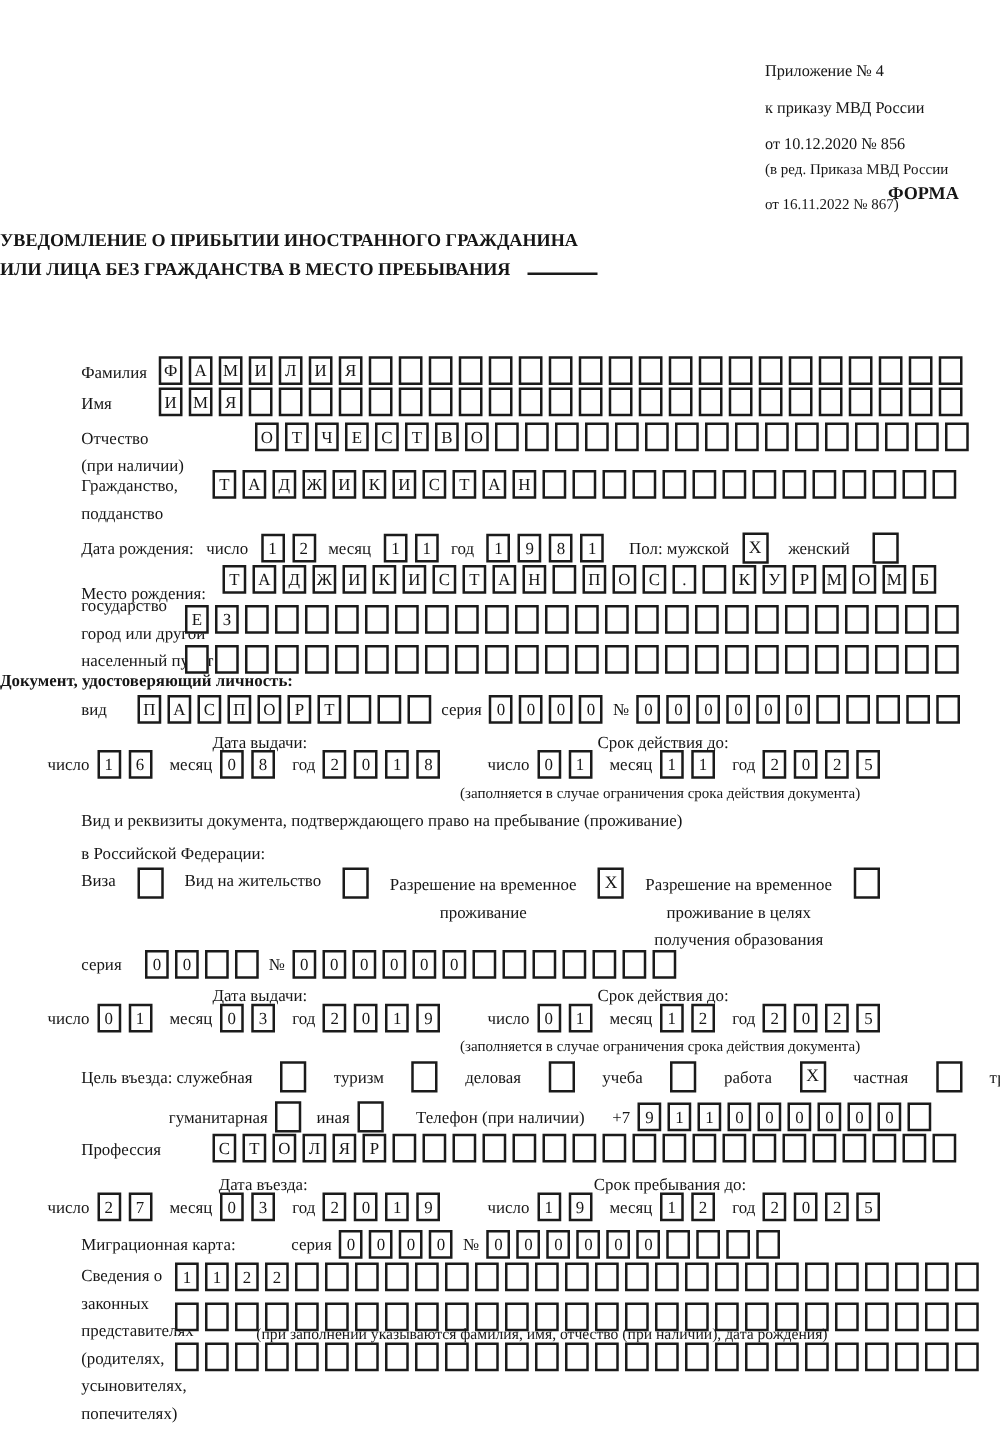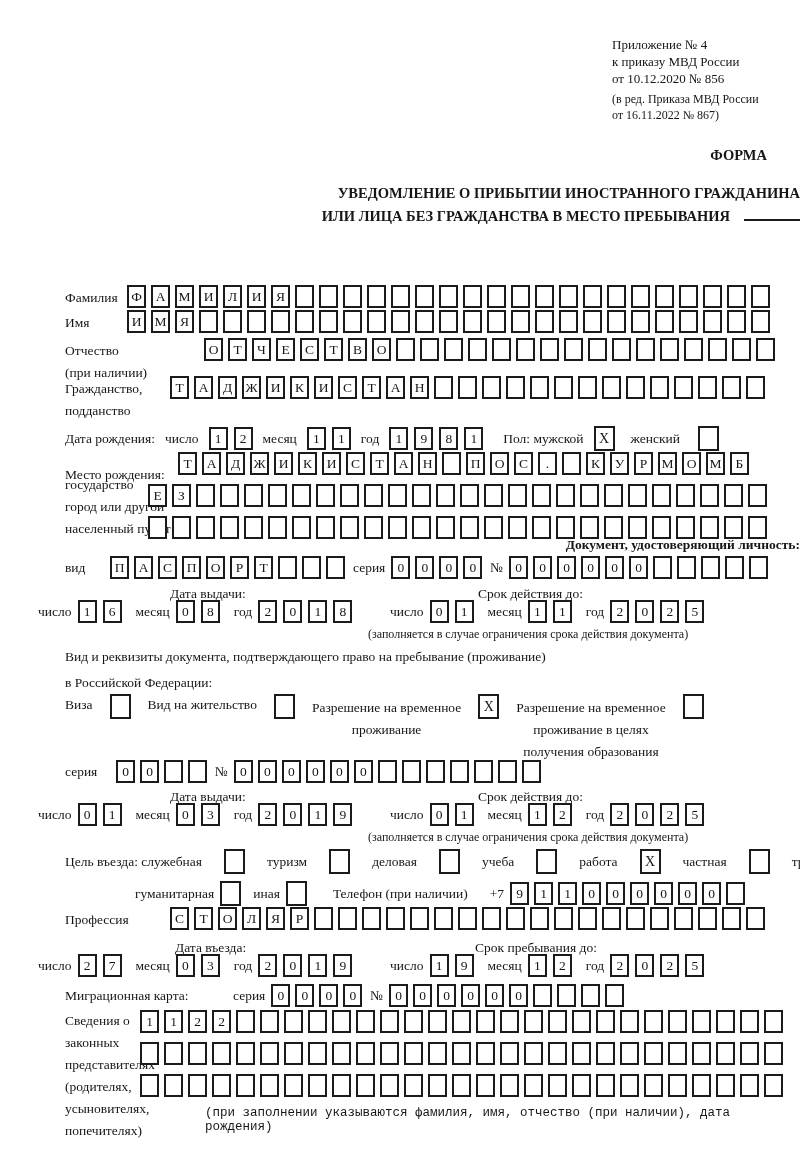--- a/index.html
+++ b/index.html
@@ -10,22 +10,22 @@
   .lbl{font-size:13.5px;white-space:nowrap;}
   .sm{font-size:12px;}
   .b{font-weight:bold;}
   .cells{display:flex;gap:5px;}
   .g6{gap:6px;}
   .cell{flex:none;width:19px;height:23px;border:2px solid #1b1b1b;box-sizing:border-box;
         display:flex;align-items:center;justify-content:center;font-size:13.5px;background:#fff;}
   .cb{flex:none;width:21px;height:25px;border:2px solid #1b1b1b;box-sizing:border-box;
       display:inline-flex;align-items:center;justify-content:center;font-size:14px;background:#fff;}
   .ml6{margin-left:6px;} .ml8{margin-left:8px;} .ml10{margin-left:10px;} .ml16{margin-left:16px;} .ml20{margin-left:20px;}
-  .center{left:0;width:800px;text-align:right;}
-  .appendix div{font-size:13px;line-height:17px;}
+  .center{left:0;width:800px;text-align:left;}
+  .appendix div{font-size:13px;line-height:17px;margin-top:12px;}
   .appendix .sm{font-size:12px;line-height:16px;}
   .title{font-weight:bold;font-size:14.5px;line-height:23px;}
   .uline{display:inline-block;width:56px;border-bottom:2px solid #1b1b1b;margin-left:14px;height:2px;}
   .optlines{font-size:13.5px;line-height:22px;text-align:center;white-space:nowrap;}
   .pt{padding-top:3px;}
   .lh22 div{font-size:13.5px;line-height:22px;}
 </style>
 </head>
 <body>
 
@@ -673,15 +673,15 @@
       <span class="cell"></span>
       <span class="cell"></span>
       <span class="cell"></span>
       <span class="cell"></span>
       <span class="cell"></span>
       <span class="cell"></span>
       <span class="cell"></span>
       <span class="cell"></span>
       <span class="cell"></span>
     </div>
-  <div class="abs" style="left:205px;top:1106px;font-size:12.5px;font-family:Liberation Mono, monospace;">(при заполнении указываются фамилия, имя, отчество (при наличии), дата рождения)</div>
+  <div class="abs" style="left:205px;top:1060px;font-size:12.5px;">(при заполнении указываются фамилия, имя, отчество (при наличии), дата рождения)</div>
 
 </div>
 
 </body></html>

